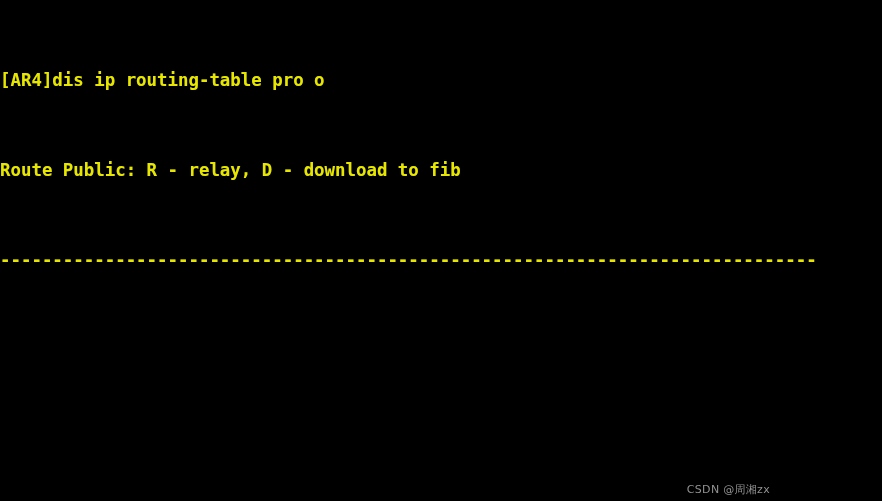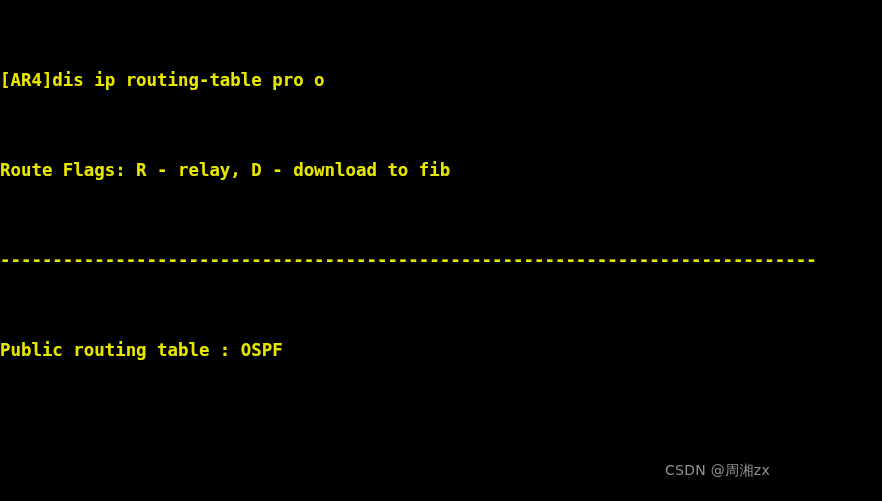--- a/index.html
+++ b/index.html
@@ -45,44 +45,43 @@
   }
   .line {
     display: block;
     height: 22.5px;
     white-space: pre;
     font-family: "DejaVu Sans Mono", "Liberation Mono", monospace;
   }
   #watermark {
     position: absolute;
     right: 10px;
-    bottom: 20px;
+    bottom: 0;
     color: #9a9a9a;
     font-family: "DejaVu Sans", "Liberation Sans", sans-serif;
-    font-size: 14px;
+    font-size: 11px;
     font-weight: normal;
     letter-spacing: 0.3px;
     text-shadow: none;
     opacity: 0.95;
   }
 </style>
 </head>
 <body>
 
 <div id="terminal">
 
   <div id="screen">
 
     <span class="line">[AR4]dis ip routing-table pro o</span>
 
-    <span class="line">Route Flags: R - relay, D - download to fib</span>
+    <span class="line">Route Public: R - relay, D - download to fib</span>
 
     <span class="line">------------------------------------------------------------------------------</span>
 
-    <span class="line">Public routing table : OSPF</span>
 
 
     
 
     
 
     
 
     
 

